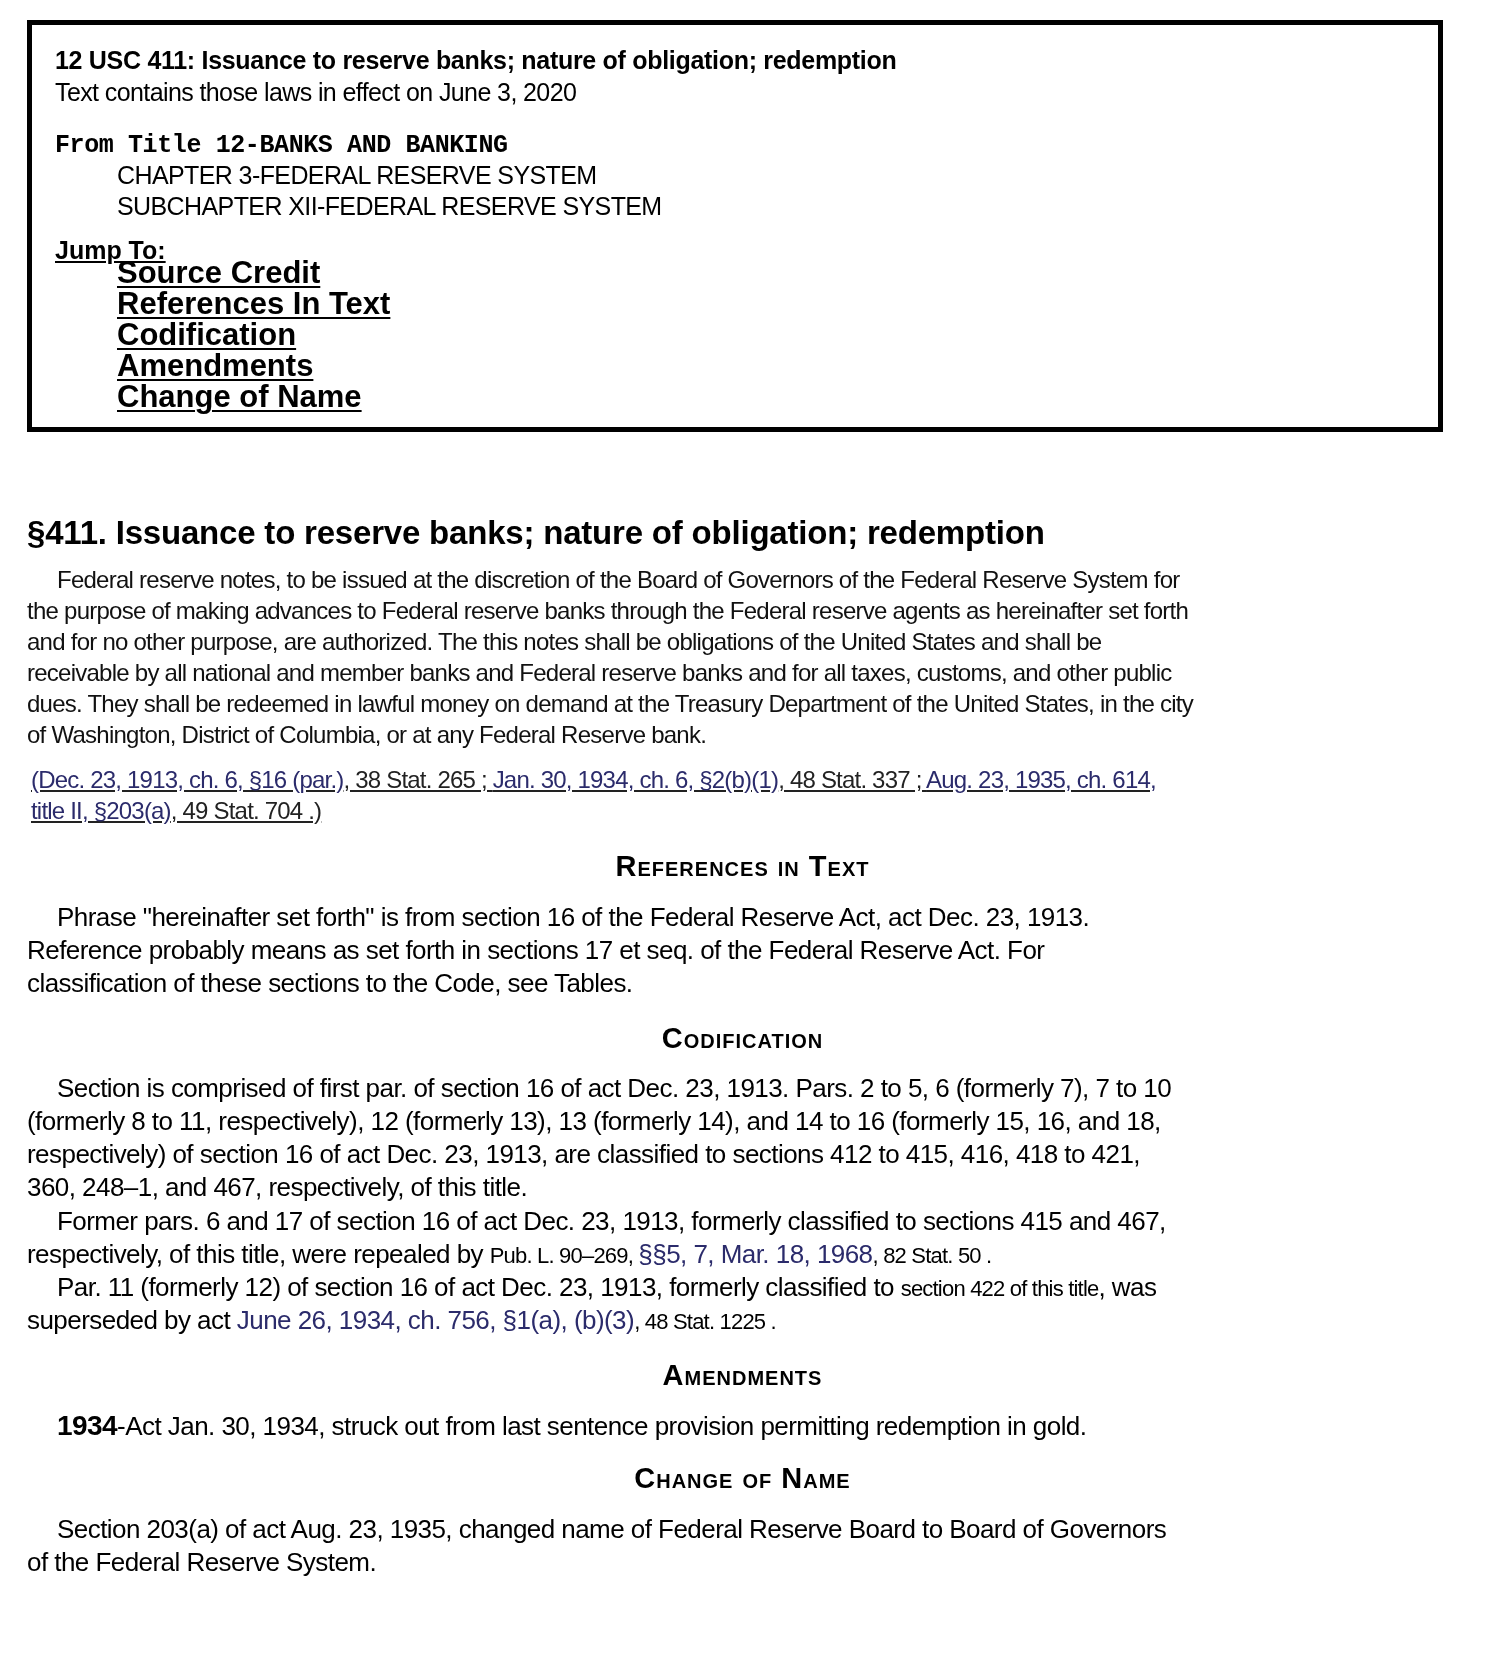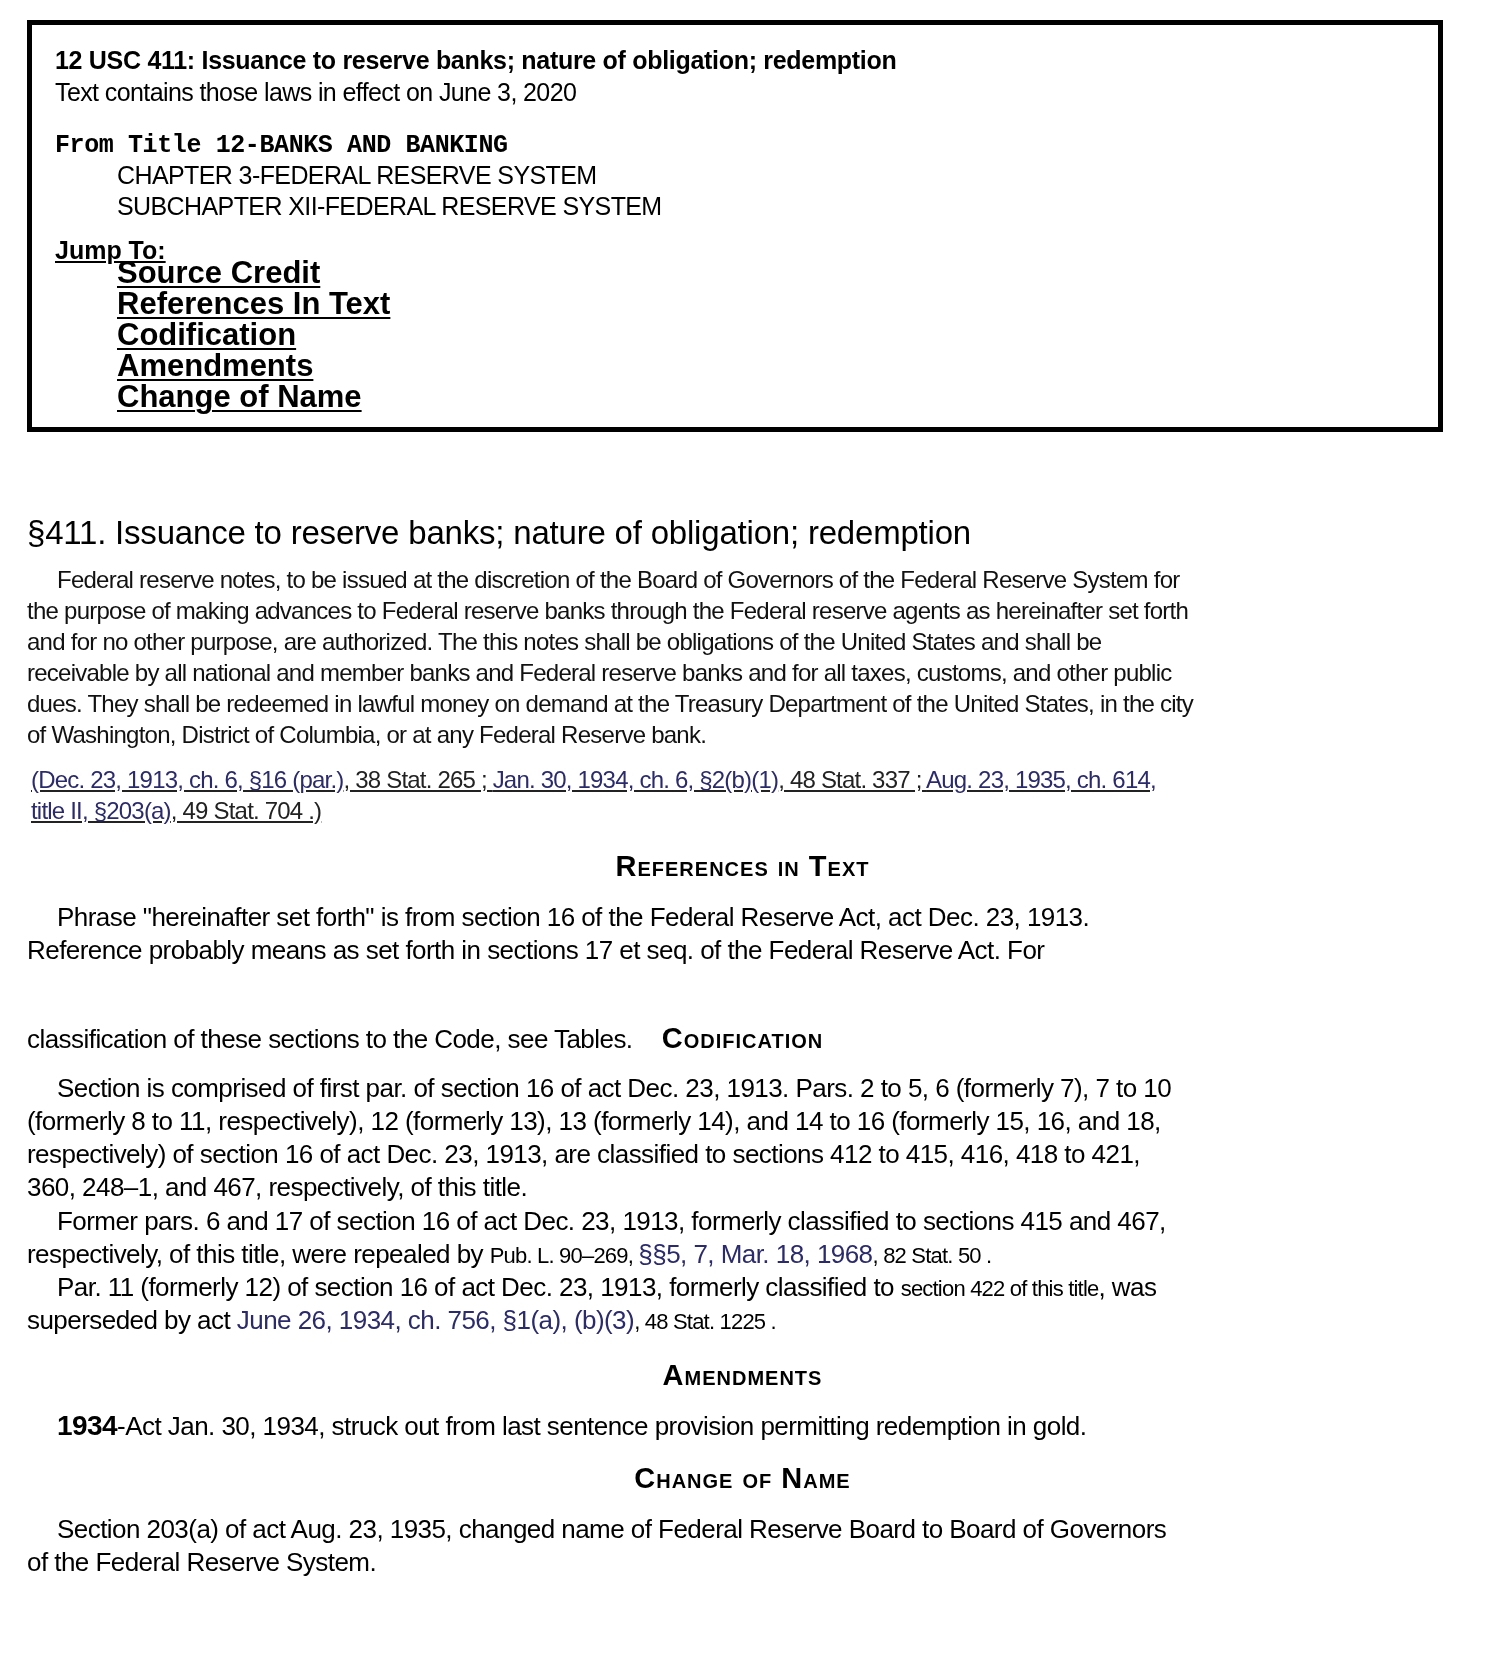--- a/index.html
+++ b/index.html
@@ -8,21 +8,21 @@
   .box { position: absolute; left: 27px; top: 20px; width: 1416px; height: 412px;
          border: 5px solid #000; box-sizing: border-box; }
   .abs { position: absolute; white-space: nowrap; }
   .hdr-title { left: 55px; top: 46px; font-size: 25px; font-weight: bold; letter-spacing: -0.3px; }
   .hdr-sub { left: 55px; top: 78px; font-size: 25px; letter-spacing: -0.6px; }
   .hdr-from { left: 55px; top: 131px; font-size: 25px; font-weight: bold; letter-spacing: -0.4px; font-family: Liberation Mono, monospace; }
   .hdr-ch { left: 117px; font-size: 25px; letter-spacing: -0.6px; }
   .hdr-jump { left: 55px; top: 236px; font-size: 25px; font-weight: bold; text-decoration: underline; }
   .jump-link { left: 117px; font-size: 31px; font-weight: bold; text-decoration: underline;
                text-decoration-thickness: 2px; text-underline-offset: 3px; color: #000; cursor: pointer; }
-  .sec-title { left: 27px; top: 514px; font-size: 33px; font-weight: normal; letter-spacing: -0.2px; }
+  .sec-title { left: 27px; top: 514px; font-size: 33px; font-weight: bold; letter-spacing: -0.2px; }
   .body-line { left: 27px; font-size: 24px; letter-spacing: -0.75px; color: #111; }
   .cite-line { left: 31px; font-size: 24px; letter-spacing: -0.8px; color: #222; text-decoration: underline; }
   .navy { color: #2b2b6b; }
   .heading { left: 0; width: 1485px; text-align: center; font-size: 29px; font-weight: bold;
              font-variant: small-caps; letter-spacing: 1px; }
   .note-line { left: 27px; font-size: 26px; letter-spacing: -0.55px; }
   .small { font-size: 22px; letter-spacing: -0.8px; }
   .indent { padding-left: 30px; }
   .amend-year { font-weight: bold; font-size: 28px; }
 </style>
@@ -54,21 +54,21 @@
 <div class="abs cite-line" style="top:766px">
   <span class="navy">(Dec. 23, 1913, ch. 6, §16 (par.)</span><span>, 38 Stat. 265 ; </span><span class="navy">Jan. 30, 1934, ch. 6, §2(b)(1)</span><span>, 48 Stat. 337 ; </span><span class="navy">Aug. 23, 1935, ch. 614,</span>
 </div>
 <div class="abs cite-line" style="top:797px">
   <span class="navy">title II, §203(a)</span><span>, 49 Stat. 704 .)</span>
 </div>
 
 <div class="abs heading" style="top:850px">References in Text</div>
 <div class="abs note-line indent" style="top:902px">Phrase "hereinafter set forth" is from section 16 of the Federal Reserve Act, act Dec. 23, 1913.</div>
 <div class="abs note-line" style="top:935px">Reference probably means as set forth in sections 17 et seq. of the Federal Reserve Act. For</div>
-<div class="abs note-line" style="top:1024px">classification of these sections to the Code, see Tables.</div>
+<div class="abs note-line" style="top:968px">classification of these sections to the Code, see Tables.</div>
 
 <div class="abs heading" style="top:1022px">Codification</div>
 <div class="abs note-line indent" style="top:1073px">Section is comprised of first par. of section 16 of act Dec. 23, 1913. Pars. 2 to 5, 6 (formerly 7), 7 to 10</div>
 <div class="abs note-line" style="top:1106px">(formerly 8 to 11, respectively), 12 (formerly 13), 13 (formerly 14), and 14 to 16 (formerly 15, 16, and 18,</div>
 <div class="abs note-line" style="top:1139px">respectively) of section 16 of act Dec. 23, 1913, are classified to sections 412 to 415, 416, 418 to 421,</div>
 <div class="abs note-line" style="top:1172px">360, 248–1, and 467, respectively, of this title.</div>
 <div class="abs note-line indent" style="top:1206px">Former pars. 6 and 17 of section 16 of act Dec. 23, 1913, formerly classified to sections 415 and 467,</div>
 <div class="abs note-line" style="top:1239px">
   <span>respectively, of this title, were repealed by </span><span class="small">Pub. L. 90–269, </span><span class="navy">§§5, 7, Mar. 18, 1968</span><span class="small">, 82 Stat. 50 .</span>
 </div>

